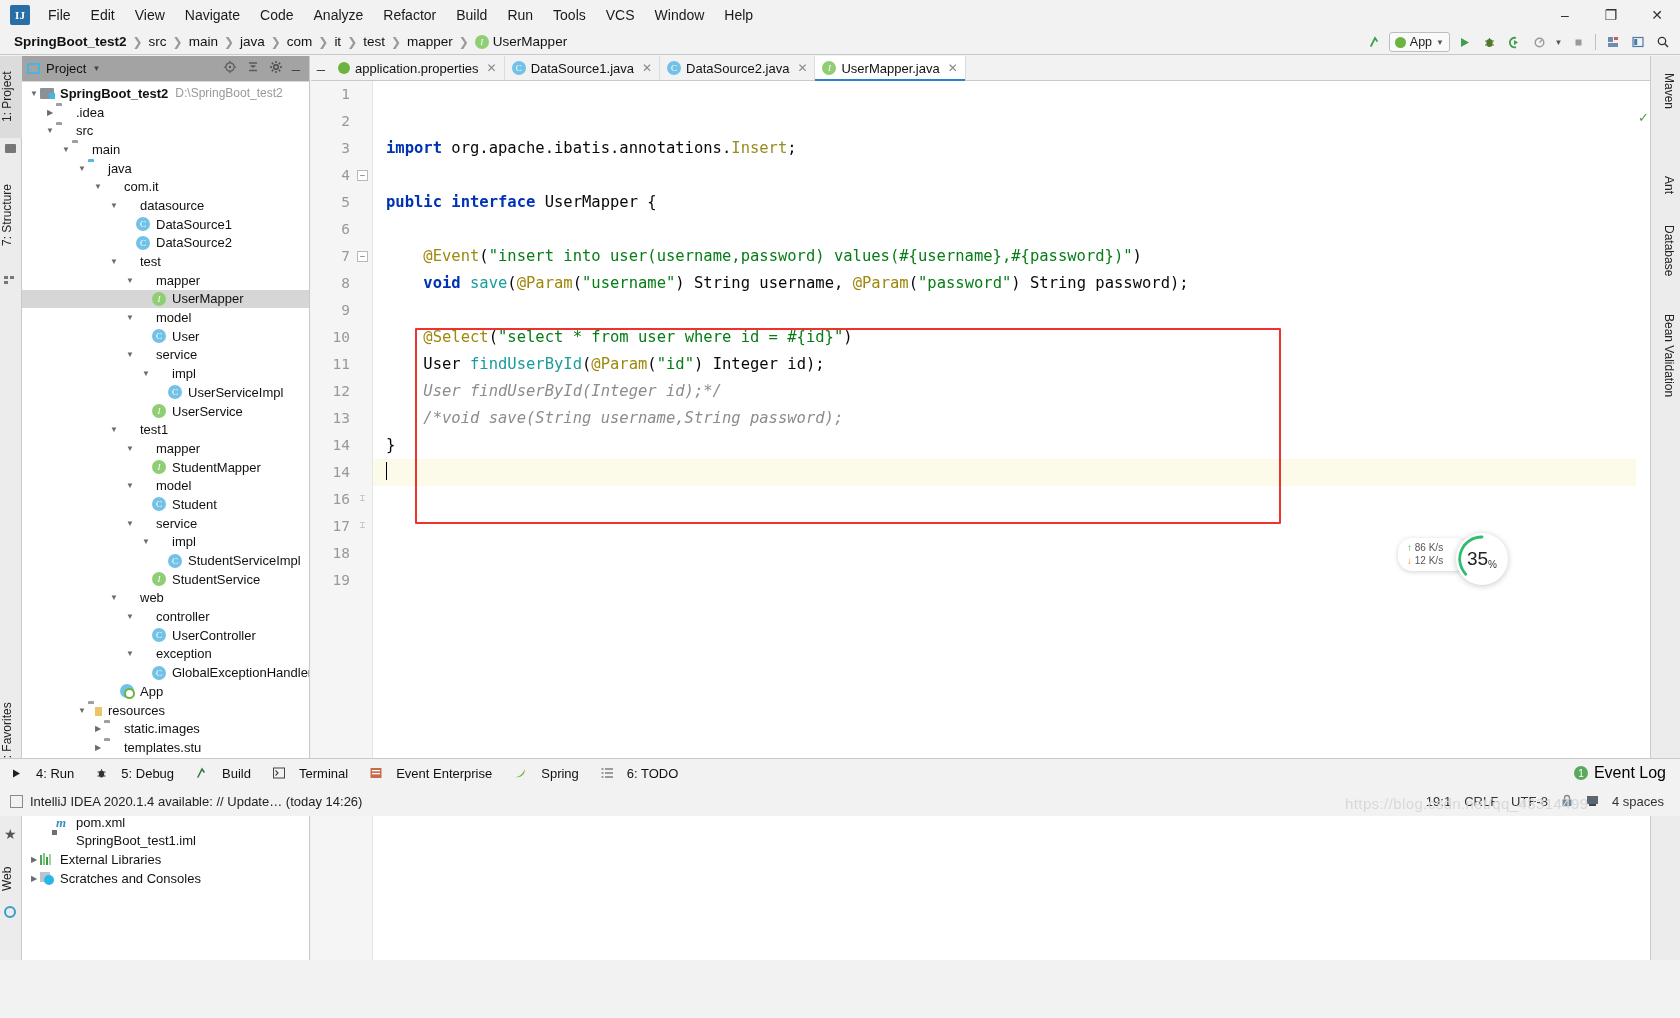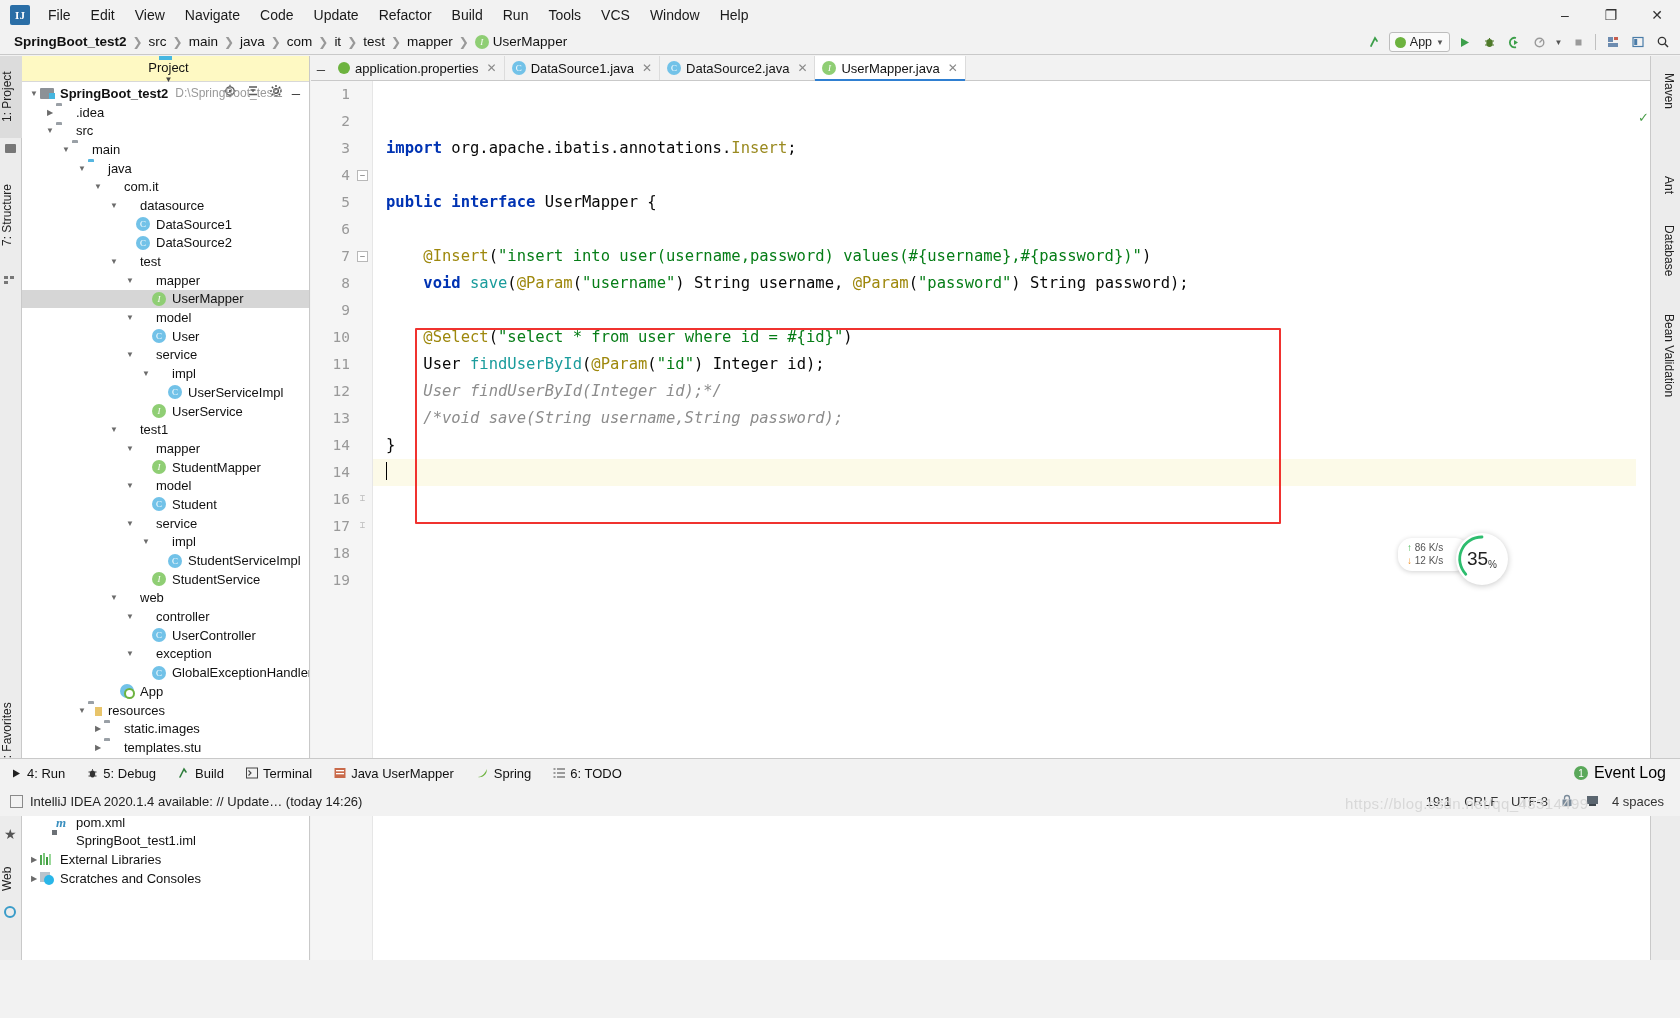--- a/index.html
+++ b/index.html
@@ -74,22 +74,22 @@
     padding: 6px 0; white-space: nowrap;
   }
   .vtab.sel { background: #dcdcdc; }
 
   
   .projpanel {
     position: absolute; left: 22px; top: 56px; width: 288px; height: 904px;
     background: #fff; border-right: 1px solid #c9c9c9;
   }
   .proj-header {
-    height: 26px; background: #fef9c3; display: flex; align-items: center;
-    border-bottom: 1px solid #d8d8d8; padding: 0 5px; flex-direction: column;
+    height: 26px; background: #a3a3a3; display: flex; align-items: center;
+    border-bottom: 1px solid #d8d8d8; padding: 0 5px;
   }
   .proj-title { font-size: 13px; color: #111; margin-left: 6px; }
   .proj-hdr-icons { margin-left: auto; display: flex; align-items: center; gap: 9px; padding-right: 4px; }
   .tree { position: absolute; top: 26px; left: 0; right: 0; bottom: 0; overflow: hidden; padding-top: 2px; }
   .node { height: 18.7px; display: flex; align-items: center; font-size: 13px; color: #111; white-space: nowrap; }
   .node.selected { background: #d6d6d6; }
   .node.hl { background: #fdf8e1; }
   .arrow { width: 12px; text-align:center; font-size: 8px; color:#6b6b6b; flex: 0 0 12px; }
   .nicon { width: 16px; height: 14px; margin-right: 4px; flex:0 0 16px; position: relative; }
   .npath { color: #999; font-size: 12px; margin-left: 7px; }
@@ -195,21 +195,21 @@
   .netdial svg { position:absolute; left:0; top:0; }
   .netdial .val { font-size: 19px; color:#222; font-weight: 500; z-index:2; }
   .netdial .pc { font-size: 10px; color:#333; z-index:2; align-self:flex-end; margin-bottom: 15px; }
 
   
   .bottombar {
     position: absolute; left: 0; bottom: 29px; width: 1680px; height: 29px;
     background: #f2f2f2; border-top: 1px solid #c9c9c9;
     display: flex; align-items: center;
   }
-  .bb-item { display:flex; align-items:center; gap:5px; font-size:13px; color:#111; padding: 0 11px; }
+  .bb-item { display:flex; align-items:center; gap:14px; font-size:13px; color:#111; padding: 0 11px; }
   .bb-right { margin-left:auto; display:flex; align-items:center; gap:6px; padding-right:14px; }
   .badge1 { width:14px;height:14px;border-radius:50%;background:#5aa85a;color:#fff;font-size:10px;
             display:flex;align-items:center;justify-content:center; }
 
   .statusbar {
     position: absolute; left: 0; bottom: 0; width: 1680px; height: 29px;
     background: #f2f2f2; display: flex; align-items: center;
   }
   .sb-left { display:flex; align-items:center; gap:7px; font-size:13px; color:#222; padding-left:10px; }
   .sb-right { margin-left:auto; display:flex; align-items:center; gap:13px; font-size:13px; color:#333; padding-right:16px; }
@@ -225,21 +225,21 @@
 <div id="app">
 
   <div class="titlebar">
     <div class="logo-box">IJ</div>
     <div class="menu">
       <div class="menu-item">File</div>
       <div class="menu-item">Edit</div>
       <div class="menu-item">View</div>
       <div class="menu-item">Navigate</div>
       <div class="menu-item">Code</div>
-      <div class="menu-item">Update</div>
+      <div class="menu-item">Analyze</div>
       <div class="menu-item">Refactor</div>
       <div class="menu-item">Build</div>
       <div class="menu-item">Run</div>
       <div class="menu-item">Tools</div>
       <div class="menu-item">VCS</div>
       <div class="menu-item">Window</div>
       <div class="menu-item">Help</div>
     </div>
     <div class="wincontrols">
       <div class="wc">–</div>
@@ -731,21 +731,21 @@
           <div class="gline" style="position: relative;">18</div>
           <div class="gline" style="position: relative;">19</div>
         </div>
       <div class="codearea" id="codearea">
           <div class="cline">&nbsp;</div>
           <div class="cline">&nbsp;</div>
           <div class="cline"><span class="kw">import </span><span class="plain">org.apache.ibatis.annotations.</span><span class="cls">Insert</span><span class="plain">;</span></div>
           <div class="cline">&nbsp;</div>
           <div class="cline"><span class="kw">public interface </span><span class="plain">UserMapper {</span></div>
           <div class="cline">&nbsp;</div>
-          <div class="cline"><span class="plain">    </span><span class="ann">@Insert</span><span class="plain">(</span><span class="str">"insert into user(username,password) values(#{username},#{password})"</span><span class="plain">)</span></div>
+          <div class="cline"><span class="plain">    </span><span class="ann">@Event</span><span class="plain">(</span><span class="str">"insert into user(username,password) values(#{username},#{password})"</span><span class="plain">)</span></div>
           <div class="cline"><span class="plain">    </span><span class="kw">void </span><span class="mth">save</span><span class="plain">(</span><span class="ann">@Param</span><span class="plain">(</span><span class="str">"username"</span><span class="plain">) String username, </span><span class="ann">@Param</span><span class="plain">(</span><span class="str">"password"</span><span class="plain">) String password);</span></div>
           <div class="cline">&nbsp;</div>
           <div class="cline"><span class="plain">    </span><span class="ann">@Select</span><span class="plain">(</span><span class="str">"select * from user where id = #{id}"</span><span class="plain">)</span></div>
           <div class="cline"><span class="plain">    User </span><span class="mth">findUserById</span><span class="plain">(</span><span class="ann">@Param</span><span class="plain">(</span><span class="str">"id"</span><span class="plain">) Integer id);</span></div>
           <div class="cline"><span class="cmt">    User findUserById(Integer id);*/</span></div>
           <div class="cline"><span class="cmt">    /*void save(String username,String password);</span></div>
           <div class="cline"><span class="plain">}</span></div>
           <div class="cline caret"><span class="caretbar"></span>&nbsp;</div>
         </div>
       <div class="redbox" style="left:104px; top:247px; width:866px; height:196px;"></div>
@@ -807,21 +807,21 @@
           <path d="M2.5 3.5 L5 6 L2.5 8.5" stroke="#444" stroke-width="1.1" fill="none"></path>
         </svg>
       <span>Terminal</span>
     </div>
     <div class="bb-item">
       <svg width="12" height="12" viewBox="0 0 12 12">
           <rect x="0.5" y="1" width="11" height="10" fill="#c96a4a"></rect>
           <rect x="2" y="3" width="8" height="1.3" fill="#fff"></rect>
           <rect x="2" y="6" width="8" height="1.3" fill="#fff"></rect>
         </svg>
-      <span>Java UserMapper</span>
+      <span>Event Enterprise</span>
     </div>
     <div class="bb-item">
       <svg width="13" height="13" viewBox="0 0 13 13">
           <path d="M11 2 C11 8, 6 11, 2 10 C5 10, 9 7, 11 2 Z" fill="#6db33f"></path>
         </svg>
       <span>Spring</span>
     </div>
     <div class="bb-item">
       <svg width="12" height="12" viewBox="0 0 12 12">
           <path d="M0.5 2h2M4 2h8M0.5 6h2M4 6h8M0.5 10h2M4 10h8" stroke="#444" stroke-width="1.1"></path>

